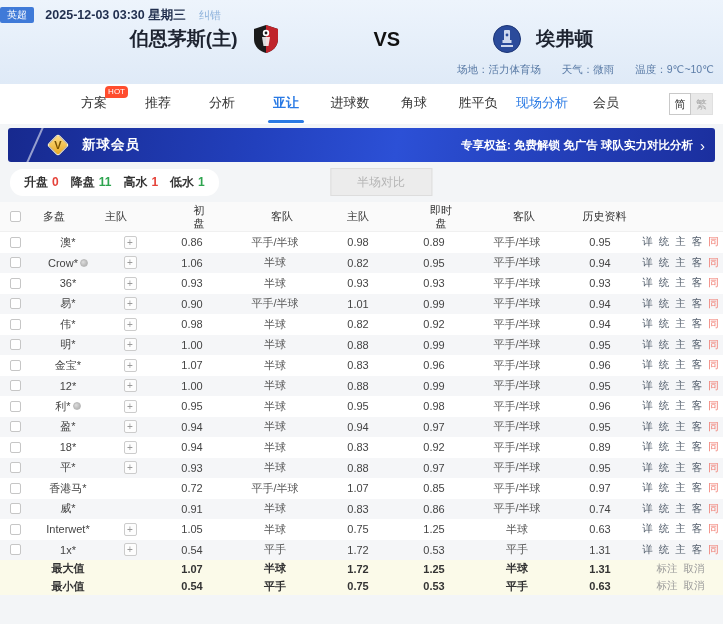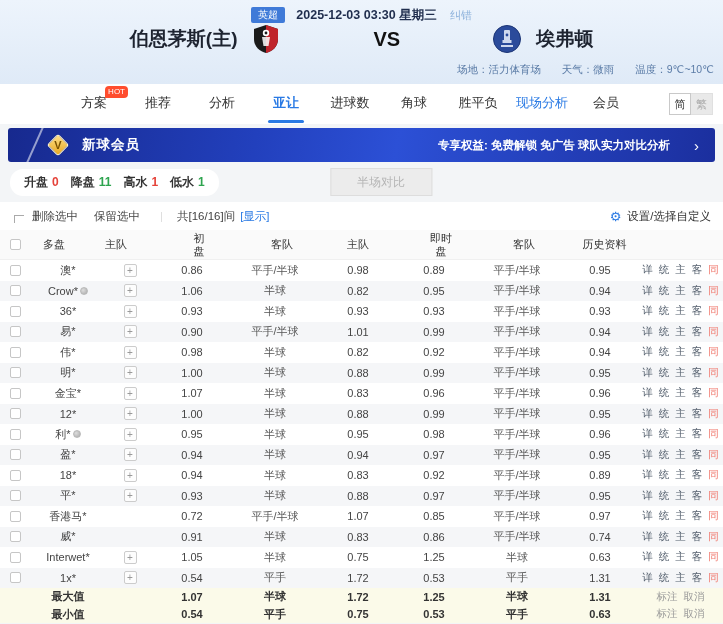--- a/index.html
+++ b/index.html
@@ -3,21 +3,21 @@
 <meta charset="utf-8">
 <style>
   * { margin:0; padding:0; box-sizing:border-box; }
   html,body { width:723px; }
   body {
     font-family:"Liberation Sans","DejaVu Sans",sans-serif;
     background:#f3f5f7; width:723px; height:624px; overflow:hidden; font-size:12px; color:#333;
   }
   
   .match-header { height:84px; background:linear-gradient(180deg,#edf4fc,#dfeaf7); position:relative; }
-  .mh-top { text-align:center; padding-top:7px; font-size:12px; }
+  .mh-top { padding-top:7px; font-size:12px; }
   .league-badge { display:inline-block; background:#3f7ad8; color:#fff; font-size:10px; padding:1px 7px; border-radius:2px; vertical-align:1px; }
   .mh-date { font-weight:bold; color:#1f2d4d; margin:0 10px 0 8px; font-size:12.5px; }
   .mh-fix { color:#8fb3dc; font-size:11px; }
   .teams { position:absolute; left:0; right:0; top:24px; display:flex; align-items:center; justify-content:center; }
   .team-name { font-size:19px; font-weight:bold; color:#1d2330; }
   .crest { width:30px; height:30px; margin:0 14px; flex:0 0 auto; }
   .vs { font-size:20px; font-weight:bold; color:#111; margin:0 78px; }
   .mh-meta { position:absolute; left:0; right:0; bottom:7px; text-align:right; font-size:10.5px; color:#5a7ba6; }
   .mh-meta span { margin:0 9px; }
   
@@ -32,21 +32,21 @@
   .lang-btn.on { background:#fff; border:1px solid #c9c9c9; color:#333; }
   .lang-btn.off { background:#e9e9e9; border:1px solid #e0e0e0; border-left:none; color:#aaa; }
   
   .banner { margin:4px 8px 0; height:34px; border-radius:3px; display:flex; align-items:center; color:#fff; position:relative; overflow:hidden;
     background:linear-gradient(100deg,#17298e 0%,#2240bd 35%,#2c50d6 55%,#1b2f9e 100%); }
   .banner::before { content:""; position:absolute; left:26px; top:-8px; width:2px; height:50px; background:rgba(255,255,255,.55); transform:rotate(24deg); }
   .gem { width:20px; height:20px; margin:0 14px 0 40px; position:relative; flex:0 0 auto; }
   .gem .shape { position:absolute; inset:2px; background:linear-gradient(135deg,#ffe08a,#e8a820); transform:rotate(45deg); border-radius:3px; border:1px solid #fff3c9; }
   .gem .v { position:absolute; inset:0; display:flex; align-items:center; justify-content:center; color:#7a5200; font-weight:bold; font-size:11px; }
   .banner-title { font-size:13.5px; font-weight:bold; letter-spacing:1px; }
-  .banner-right { margin-left:auto; display:flex; align-items:center; font-size:11.5px; font-weight:bold; margin-right:16px;gap:17px; }
+  .banner-right { margin-left:auto; display:flex; align-items:center; font-size:11.5px; font-weight:bold; margin-right:10px; }
   .banner-arrow { font-size:15px; margin-left:7px; font-weight:normal; }
   
   .filter-row { height:40px; display:flex; align-items:center; position:relative; }
   .stats-pill { margin-left:10px; background:#fff; border-radius:13px; padding:5px 14px; font-size:12px; font-weight:bold; display:flex; }
   .stat { margin-right:12px; white-space:nowrap; }
   .stat:last-child { margin-right:0; }
   .stat .v { margin-left:4px; }
   .v-red { color:#e5433a; } .v-green { color:#2ea44f; }
   .scope-toggle { position:absolute; left:50%; transform:translateX(-31%); display:flex; border:1px solid #ddd; background:#ececec; }
   .scope-btn { width:100px; height:26px; display:flex; align-items:center; justify-content:center; font-size:12px; }
@@ -159,32 +159,20 @@
       <span class="stat"><span>降盘</span><span class="v v-green">11</span></span>
       <span class="stat"><span>高水</span><span class="v v-red">1</span></span>
       <span class="stat"><span>低水</span><span class="v v-green">1</span></span>
     </div>
   <div class="scope-toggle">
     <span class="scope-btn off">半场对比</span>
   </div>
 </div>
 
 <div class="table-card">
-  <div class="toolbar">
-    <span class="flag-icon"></span>
-    <span class="tb-link">删除选中</span>
-    <span class="tb-link">保留选中</span>
-    <span class="tb-sep">|</span>
-    <span class="tb-count">共[16/16]间</span>
-    <span class="show-link">[显示]</span>
-    <span class="tb-right">
-      <span class="gear-icon">⚙</span>
-      <span>设置/选择自定义</span>
-    </span>
-  </div>
 
   <div class="tr thead">
     <div class="td c-check">
         <span class="checkbox"></span>
       </div>
     <div class="td c-multi">多盘</div>
     <div class="td c-n">
         <span></span>
         <span>主队</span>
       </div>

